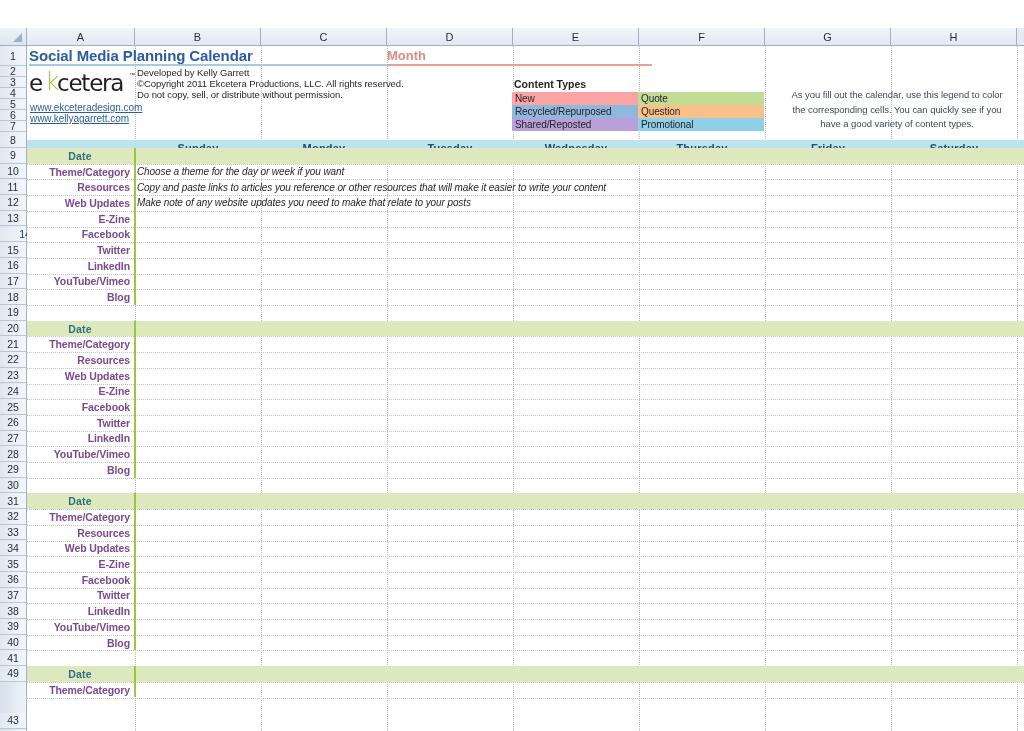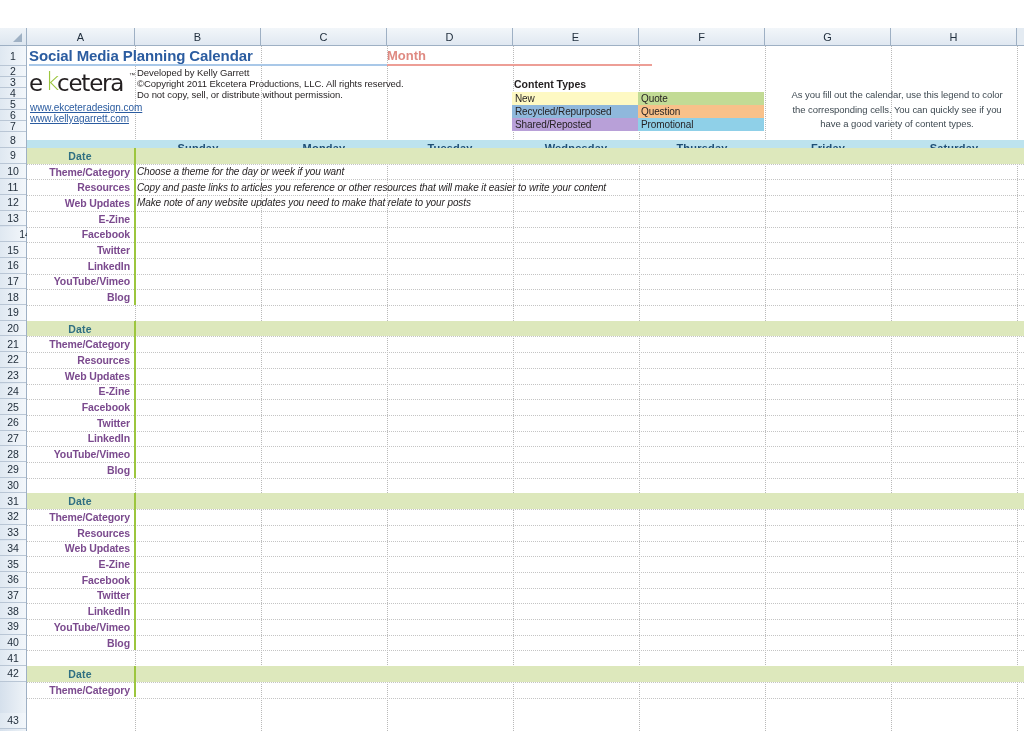--- a/index.html
+++ b/index.html
@@ -233,21 +233,21 @@
         <div class="rowhead" style="top: 463.1px; height: 15.7px;">32</div>
         <div class="rowhead" style="top: 478.8px; height: 15.7px;">33</div>
         <div class="rowhead" style="top: 494.5px; height: 15.7px;">34</div>
         <div class="rowhead" style="top: 510.2px; height: 15.7px;">35</div>
         <div class="rowhead" style="top: 525.9px; height: 15.7px;">36</div>
         <div class="rowhead" style="top: 541.6px; height: 15.7px;">37</div>
         <div class="rowhead" style="top: 557.3px; height: 15.7px;">38</div>
         <div class="rowhead" style="top: 573px; height: 15.7px;">39</div>
         <div class="rowhead" style="top: 588.7px; height: 15.7px;">40</div>
         <div class="rowhead" style="top: 604.4px; height: 15.7px;">41</div>
-        <div class="rowhead" style="top: 620.1px; height: 15.7px;">42</div>
+        <div class="rowhead" style="top: 620.1px; height: 15.7px;">49</div>
         <div class="rowhead" style="top: 667px; height: 15.7px;">43</div>
       </div>
   </div>
 
   <div class="grid">
     <div id="gridlines">
         <div class="vgridline" style="left: 108px; height: 685px;"></div>
         <div class="vgridline" style="left: 234px; height: 685px;"></div>
         <div class="vgridline" style="left: 360px; height: 685px;"></div>
         <div class="vgridline" style="left: 486px; height: 685px;"></div>
@@ -307,21 +307,21 @@
         <div class="credit" style="left: 110px; top: 32px;">©Copyright 2011 Ekcetera Productions, LLC. All rights reserved.</div>
         <div class="credit" style="left: 110px; top: 43px;">Do not copy, sell, or distribute without permission.</div>
       </div>
     <div id="links">
         <div class="weblink" style="left: 3px; top: 56px;">www.ekceteradesign.com</div>
         <div class="weblink" style="left: 3px; top: 67px;">www.kellyagarrett.com</div>
       </div>
 
     <div class="legend-title" style="left:487px;top:32px;">Content Types</div>
     <div id="legend-swatches">
-        <div class="swatch" style="left: 485px; width: 126px; top: 46px; background: #fef9c3;">New</div>
+        <div class="swatch" style="left: 485px; width: 126px; top: 46px; background: #fca5a5;">New</div>
         <div class="swatch" style="left: 485px; width: 126px; top: 59px; background: rgb(143, 184, 220);">Recycled/Repurposed</div>
         <div class="swatch" style="left: 485px; width: 126px; top: 72px; background: rgb(184, 160, 216);">Shared/Reposted</div>
         <div class="swatch" style="left: 611px; width: 126px; top: 46px; background: rgb(194, 219, 149);">Quote</div>
         <div class="swatch" style="left: 611px; width: 126px; top: 59px; background: rgb(248, 193, 138);">Question</div>
         <div class="swatch" style="left: 611px; width: 126px; top: 72px; background: rgb(143, 208, 232);">Promotional</div>
       </div>
     <div id="legend-note">
         <div class="legend-note" style="left: 745px; width: 250px; top: 42px;">As you fill out the calendar, use this legend to color</div>
         <div class="legend-note" style="left: 745px; width: 250px; top: 56.5px;">the corresponding cells. You can quickly see if you</div>
         <div class="legend-note" style="left: 745px; width: 250px; top: 71px;">have a good variety of content types.</div>

